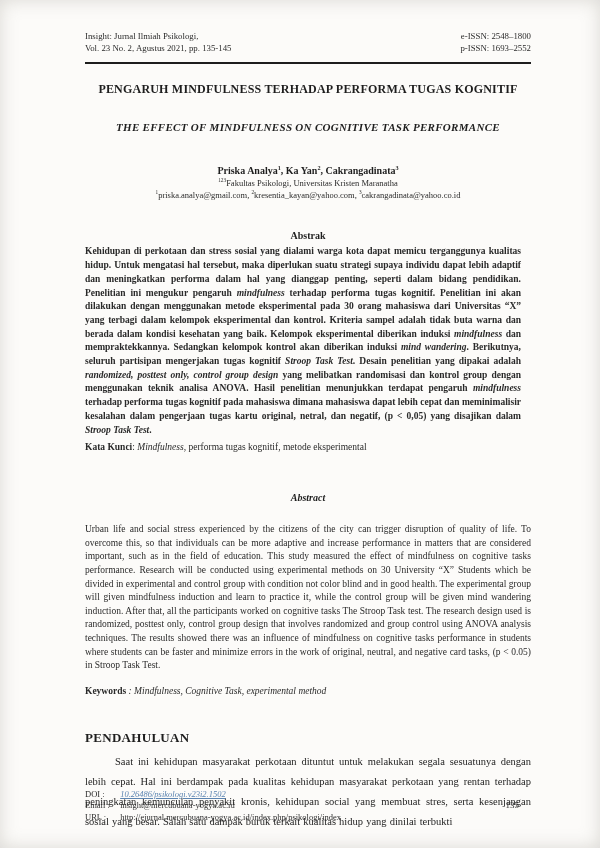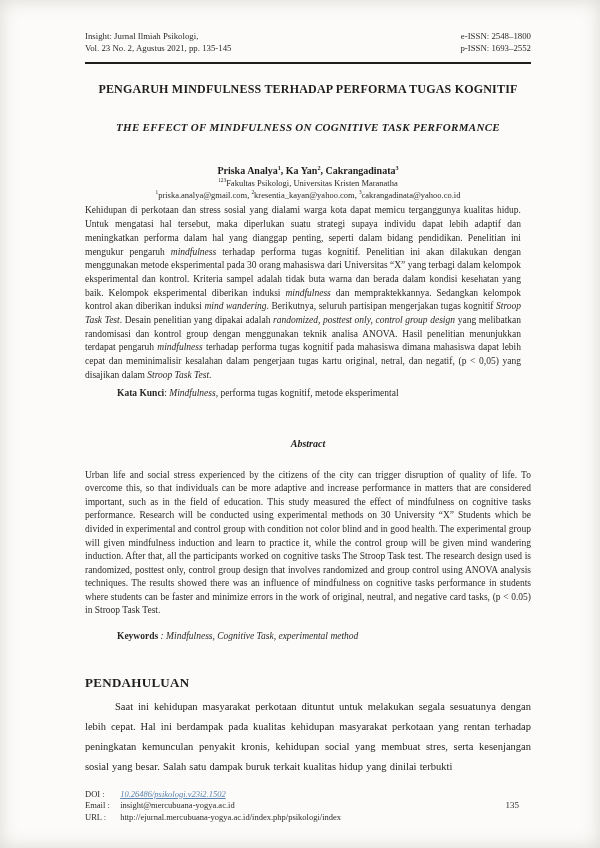--- a/index.html
+++ b/index.html
@@ -32,36 +32,36 @@
     font-size:11px;font-weight:bold;font-style:italic;letter-spacing:.3px;color:#1e1e1e;
   }
   .authors{margin-top:32px;text-align:center;font-size:10px;font-weight:bold;color:#1e1e1e;}
   .affil{margin-top:2px;text-align:center;font-size:8.5px;color:#2b2b2b;}
   .emails{margin-top:2px;text-align:center;font-size:8.5px;color:#2b2b2b;}
   sup{font-size:.62em;line-height:0;vertical-align:super;}
   .sec-h{margin-top:30px;text-align:center;font-size:10px;font-weight:bold;color:#1e1e1e;}
   .sec-h.italic{font-style:italic;}
   .abs-id{
     margin:4px 10px 0 0;font-size:9.5px;line-height:13.7px;
-    text-align:justify;color:#2a2a2a;
+    text-align:justify;color:#2a2a2a;font-weight:bold;
   }
   .kata{margin:5px 0 0 0;font-size:9.5px;color:#2a2a2a;}
   .gap-abstract{margin-top:40px;}
   .abs-en{
     margin:20px 0 0 0;font-size:9.5px;line-height:13.6px;
     text-align:justify;color:#2a2a2a;
   }
   .keywords{margin:13px 0 0 0;font-size:9.5px;font-style:italic;color:#2a2a2a;}
   h3{margin:34px 0 0 0;font-size:13px;font-weight:bold;letter-spacing:.3px;color:#1e1e1e;}
   .body-par{
     margin:6px 0 0 0;font-size:10.5px;line-height:20px;
     text-align:justify;text-indent:30px;color:#242424;word-spacing:.5px;
   }
   .it{font-style:italic;}
-  .bd{font-weight:bold;font-style:normal;margin-left:32px;}
+  .bd{font-weight:bold;font-style:normal;}
   footer{
     position:absolute;left:85px;right:69px;bottom:25px;
     font-size:8.5px;line-height:11.5px;color:#2b2b2b;
   }
   .foot-row{white-space:nowrap;}
   .flabel{display:inline-block;min-width:33px;}
   .doi-link{
     color:#5b84b1;font-style:italic;text-decoration:underline;cursor:pointer;
   }
   .page-num{
@@ -86,20 +86,21 @@
 
   <div class="rule"></div>
 
   <h1>PENGARUH MINDFULNESS TERHADAP PERFORMA TUGAS KOGNITIF</h1>
   <h2>THE EFFECT OF MINDFULNESS ON COGNITIVE TASK PERFORMANCE</h2>
 
   <div class="authors"><span>Priska Analya</span><sup>1</sup><span>, Ka Yan</span><sup>2</sup><span>, Cakrangadinata</span><sup>3</sup></div>
   <div class="affil"><sup>123</sup><span>Fakultas Psikologi, Universitas Kristen Maranatha</span></div>
   <div class="emails"><sup>1</sup><span>priska.analya@gmail.com, </span><sup>2</sup><span>kresentia_kayan@yahoo.com, </span><sup>3</sup><span>cakrangadinata@yahoo.co.id</span></div>
 
+  <div class="sec-h">Abstrak</div>
   <p class="abs-id"><span>Kehidupan di perkotaan dan stress sosial yang dialami warga kota dapat memicu terganggunya kualitas hidup. Untuk mengatasi hal tersebut, maka diperlukan suatu strategi supaya individu dapat lebih adaptif dan meningkatkan performa dalam hal yang dianggap penting, seperti dalam bidang pendidikan. Penelitian ini mengukur pengaruh </span><span class="it">mindfulness</span><span> terhadap performa tugas kognitif. Penelitian ini akan dilakukan dengan menggunakan metode eksperimental pada 30 orang mahasiswa dari Universitas “X” yang terbagi dalam kelompok eksperimental dan kontrol. Kriteria sampel adalah tidak buta warna dan berada dalam kondisi kesehatan yang baik. Kelompok eksperimental diberikan induksi </span><span class="it">mindfulness</span><span> dan mempraktekkannya. Sedangkan kelompok kontrol akan diberikan induksi </span><span class="it">mind wandering</span><span>. Berikutnya, seluruh partisipan mengerjakan tugas kognitif </span><span class="it">Stroop Task Test</span><span>. Desain penelitian yang dipakai adalah </span><span class="it">randomized, posttest only, control group design</span><span> yang melibatkan randomisasi dan kontrol group dengan menggunakan teknik analisa ANOVA. Hasil penelitian menunjukkan terdapat pengaruh </span><span class="it">mindfulness</span><span> terhadap performa tugas kognitif pada mahasiswa dimana mahasiswa dapat lebih cepat dan meminimalisir kesalahan dalam pengerjaan tugas kartu original, netral, dan negatif, (p &lt; 0,05) yang disajikan dalam </span><span class="it">Stroop Task Test</span><span>.</span></p>
   <p class="kata"><span class="bd">Kata Kunci</span><span>: </span><span class="it">Mindfulness</span><span>, performa tugas kognitif, metode eksperimental</span></p>
 
   <div class="sec-h italic gap-abstract">Abstract</div>
   <p class="abs-en">Urban life and social stress experienced by the citizens of the city can trigger disruption of quality of life. To overcome this, so that individuals can be more adaptive and increase performance in matters that are considered important, such as in the field of education.  This study measured the effect of mindfulness on cognitive tasks performance. Research will be conducted using experimental methods on 30 University “X” Students which be divided in experimental and control group with condition not color blind and in good health. The experimental group will given mindfulness induction and learn to practice it, while the control group will be given mind wandering induction. After that, all the participants worked on cognitive tasks The Stroop Task test. The research design used is randomized, posttest only, control group design that involves randomized and group control using ANOVA analysis techniques. The results showed there was an influence of mindfulness on cognitive tasks performance in students where students can be faster and minimize errors in the work of original, neutral, and negative card tasks, (p &lt; 0.05) in Stroop Task Test.</p>
   <p class="keywords"><span class="bd">Keywords</span><span> : Mindfulness, Cognitive Task, experimental method</span></p>
 
   <h3>PENDAHULUAN</h3>
   <p class="body-par">Saat ini kehidupan masyarakat perkotaan dituntut untuk melakukan segala sesuatunya dengan lebih cepat. Hal ini berdampak pada kualitas kehidupan masyarakat perkotaan yang rentan terhadap peningkatan kemunculan penyakit kronis, kehidupan social yang membuat stres, serta kesenjangan sosial yang besar. Salah satu dampak buruk terkait kualitas hidup yang dinilai terbukti</p>
 

